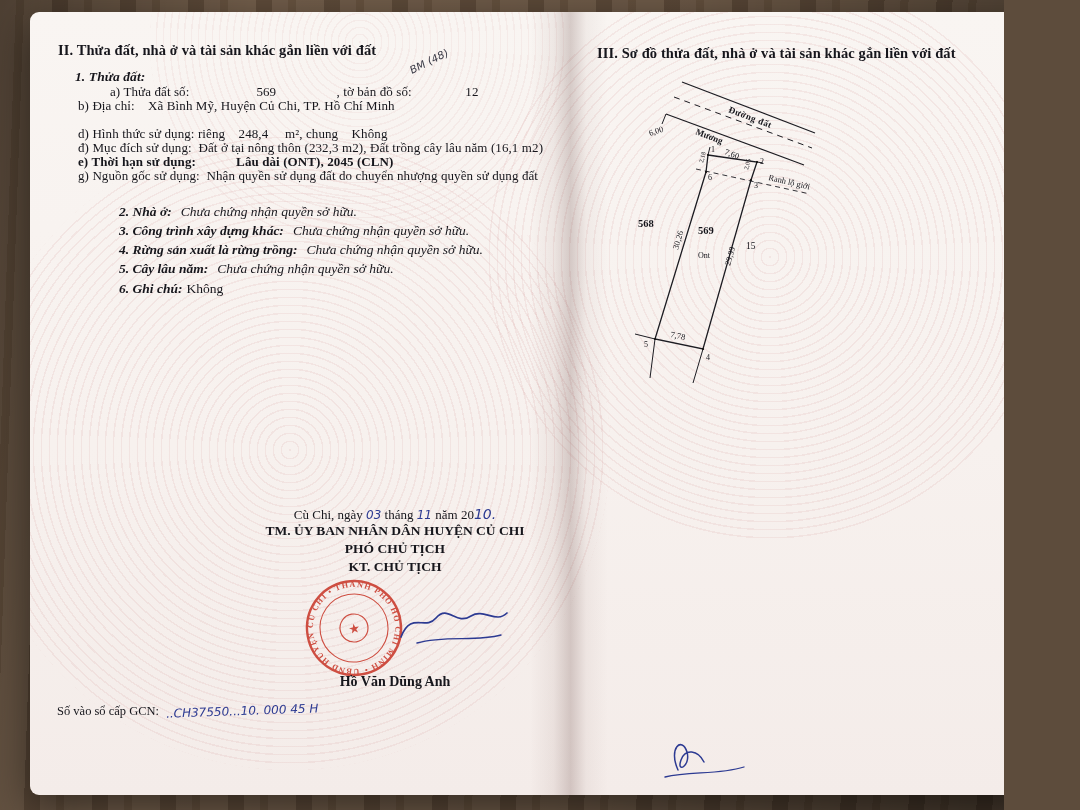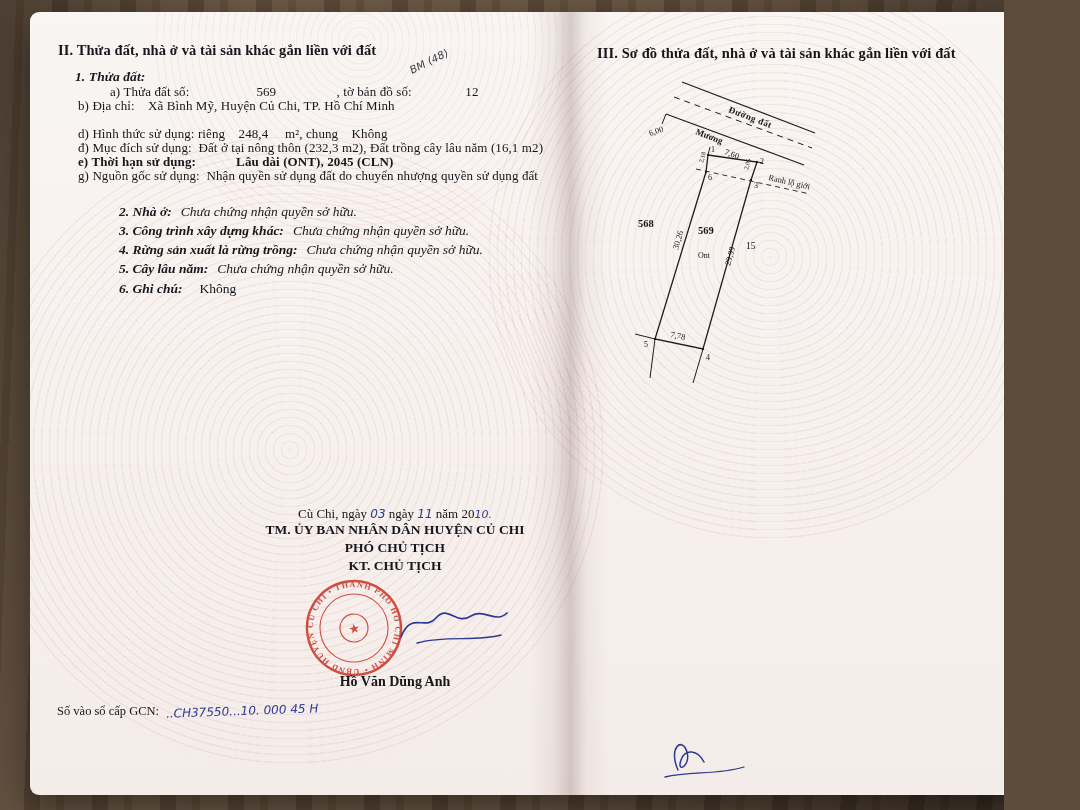--- a/index.html
+++ b/index.html
@@ -62,30 +62,30 @@
       <div class="item-row" style="top:195px;">
         <span class="lbl">3. Công trình xây dựng khác:</span><span class="val">Chưa chứng nhận quyền sở hữu.</span>
       </div>
       <div class="item-row" style="top:214px;">
         <span class="lbl">4. Rừng sản xuất là rừng trồng:</span><span class="val">Chưa chứng nhận quyền sở hữu.</span>
       </div>
       <div class="item-row" style="top:233px;">
         <span class="lbl">5. Cây lâu năm:</span><span class="val">Chưa chứng nhận quyền sở hữu.</span>
       </div>
       <div class="item-row" style="top:253px;">
-        <span class="lbl">6. Ghi chú:</span><span class="val" style="font-style:normal;margin-left:17px;">Không</span>
+        <span class="lbl">6. Ghi chú:</span><span class="val" style="font-style:normal;margin-left:4px;">Không</span>
       </div>
 
       <div class="abs center" style="left:210px;top:494px;width:310px;">
         <div style="font-size:13px;">
           <span>Cù Chi, ngày</span>
           <span class="blue" style="font-size:12px;">03</span>
-          <span>ngày</span>
+          <span>tháng</span>
           <span class="blue" style="font-size:12px;">11</span>
-          <span>năm 20</span><span class="blue" style="font-size:11px;">10.</span>
+          <span>năm 20</span><span class="blue" style="font-size:14px;">10.</span>
         </div>
         <div class="bold" style="font-size:13.5px;">TM. ỦY BAN NHÂN DÂN HUYỆN CỦ CHI</div>
         <div class="bold" style="font-size:13.5px;margin-top:2px;">PHÓ CHỦ TỊCH</div>
         <div class="bold" style="font-size:13.5px;margin-top:2px;">KT. CHỦ TỊCH</div>
       </div>
 
       <svg class="abs" style="left:273px;top:565px;opacity:0.88;transform:rotate(-10deg);" width="102" height="102" viewBox="0 0 102 102">
         <circle cx="51" cy="51" r="47" fill="none" stroke="#c9392b" stroke-width="2.4"></circle>
         <circle cx="51" cy="51" r="34" fill="none" stroke="#c9392b" stroke-width="1.1"></circle>
         <defs>

